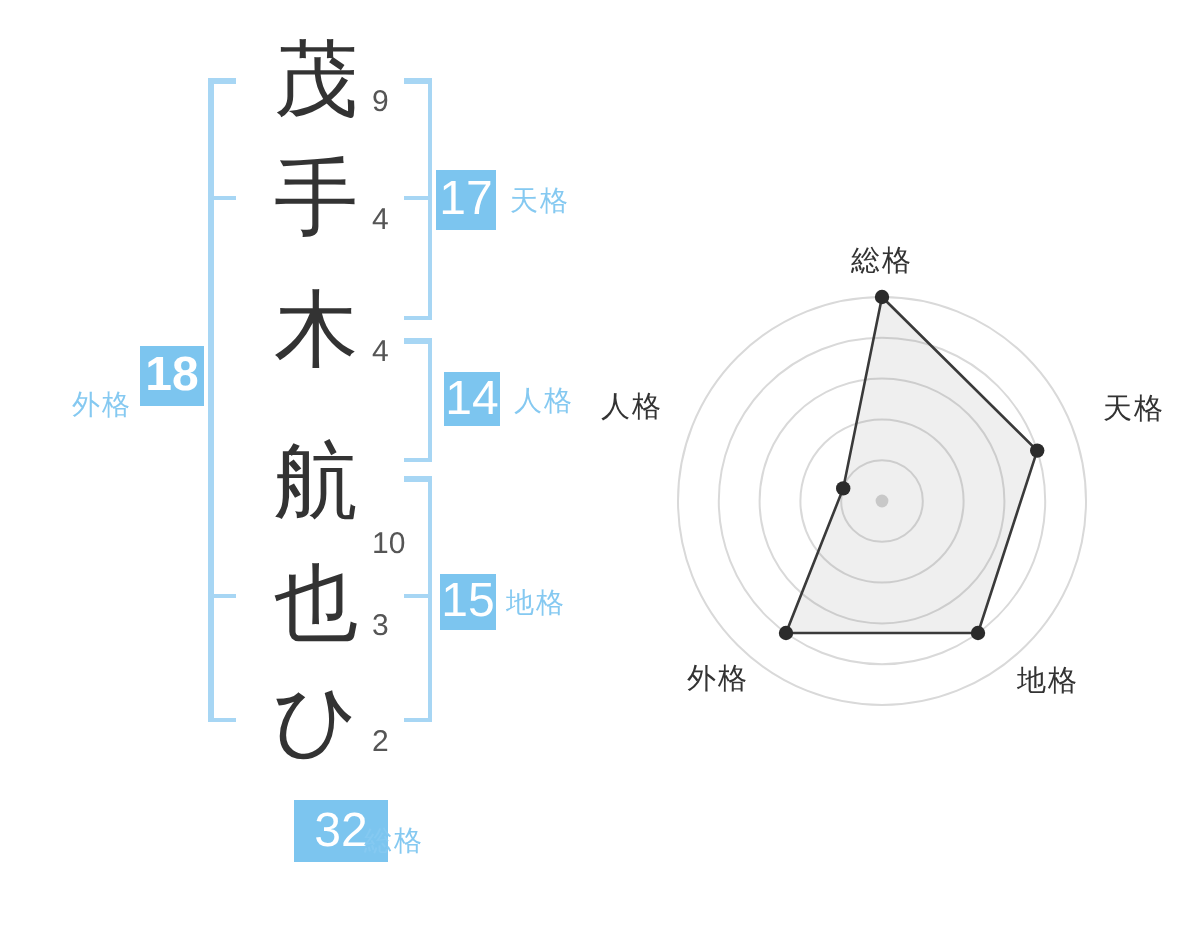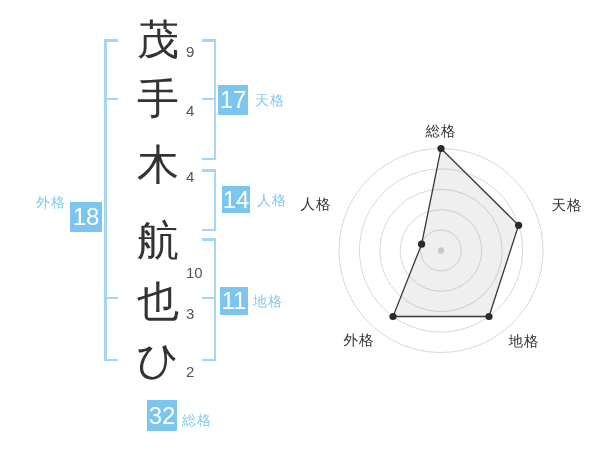--- a/index.html
+++ b/index.html
@@ -70,32 +70,32 @@
   </div>
 
   <div>
     <div class="bracket" style="left:213.5px;top:238px;width:2.5px;height:123px"></div>
     <div class="bracket" style="left:202px;top:238px;width:14px;height:2.5px"></div>
     <div class="bracket" style="left:202px;top:296.5px;width:14px;height:2.5px"></div>
     <div class="bracket" style="left:202px;top:358.5px;width:14px;height:2.5px"></div>
   </div>
 
   <div class="kaku-label" style="left:36px;top:195px;">外格</div>
-  <div class="badge" style="left:70px;top:202px;width:32px;height:30px;">18</div>
+  <div class="badge" style="left:70px;top:173px;width:32px;height:30px;font-weight:bold;">18</div>
 
   <div class="badge" style="left:218px;top:85px;width:30px;height:30px;">17</div>
   <div class="kaku-label" style="left:255px;top:93px;">天格</div>
 
   <div class="badge" style="left:222px;top:186px;width:28px;height:27px;">14</div>
   <div class="kaku-label" style="left:257px;top:193px;">人格</div>
 
-  <div class="badge" style="left:220px;top:287px;width:28px;height:28px;">11</div>
+  <div class="badge" style="left:220px;top:287px;width:28px;height:28px;">15</div>
   <div class="kaku-label" style="left:253px;top:294px;">地格</div>
 
-  <div class="badge" style="left:147px;top:400px;width:30px;height:31px;">32</div>
+  <div class="badge" style="left:147px;top:400px;width:47px;height:31px;">32</div>
   <div class="kaku-label" style="left:182px;top:413px;">総格</div>
 
   <div id="radar-box"><svg width="600" height="470" viewBox="0 0 600 470" xmlns="http://www.w3.org/2000/svg">
         <circle cx="441" cy="250.5" r="20.4" fill="none" stroke="#d9d9d9" stroke-width="1"></circle>
         <circle cx="441" cy="250.5" r="40.8" fill="none" stroke="#d9d9d9" stroke-width="1"></circle>
         <circle cx="441" cy="250.5" r="61.2" fill="none" stroke="#d9d9d9" stroke-width="1"></circle>
         <circle cx="441" cy="250.5" r="81.6" fill="none" stroke="#d9d9d9" stroke-width="1"></circle>
         <circle cx="441" cy="250.5" r="102.0" fill="none" stroke="#d9d9d9" stroke-width="1"></circle>
         <polygon points="441.0,148.5 518.6,225.3 489.0,316.5 393.0,316.5 421.6,244.2" fill="rgba(120,120,120,0.12)" stroke="#3a3a3a" stroke-width="1.3"></polygon>
         <circle cx="441" cy="250.5" r="3.2" fill="#c8c8c8"></circle>

